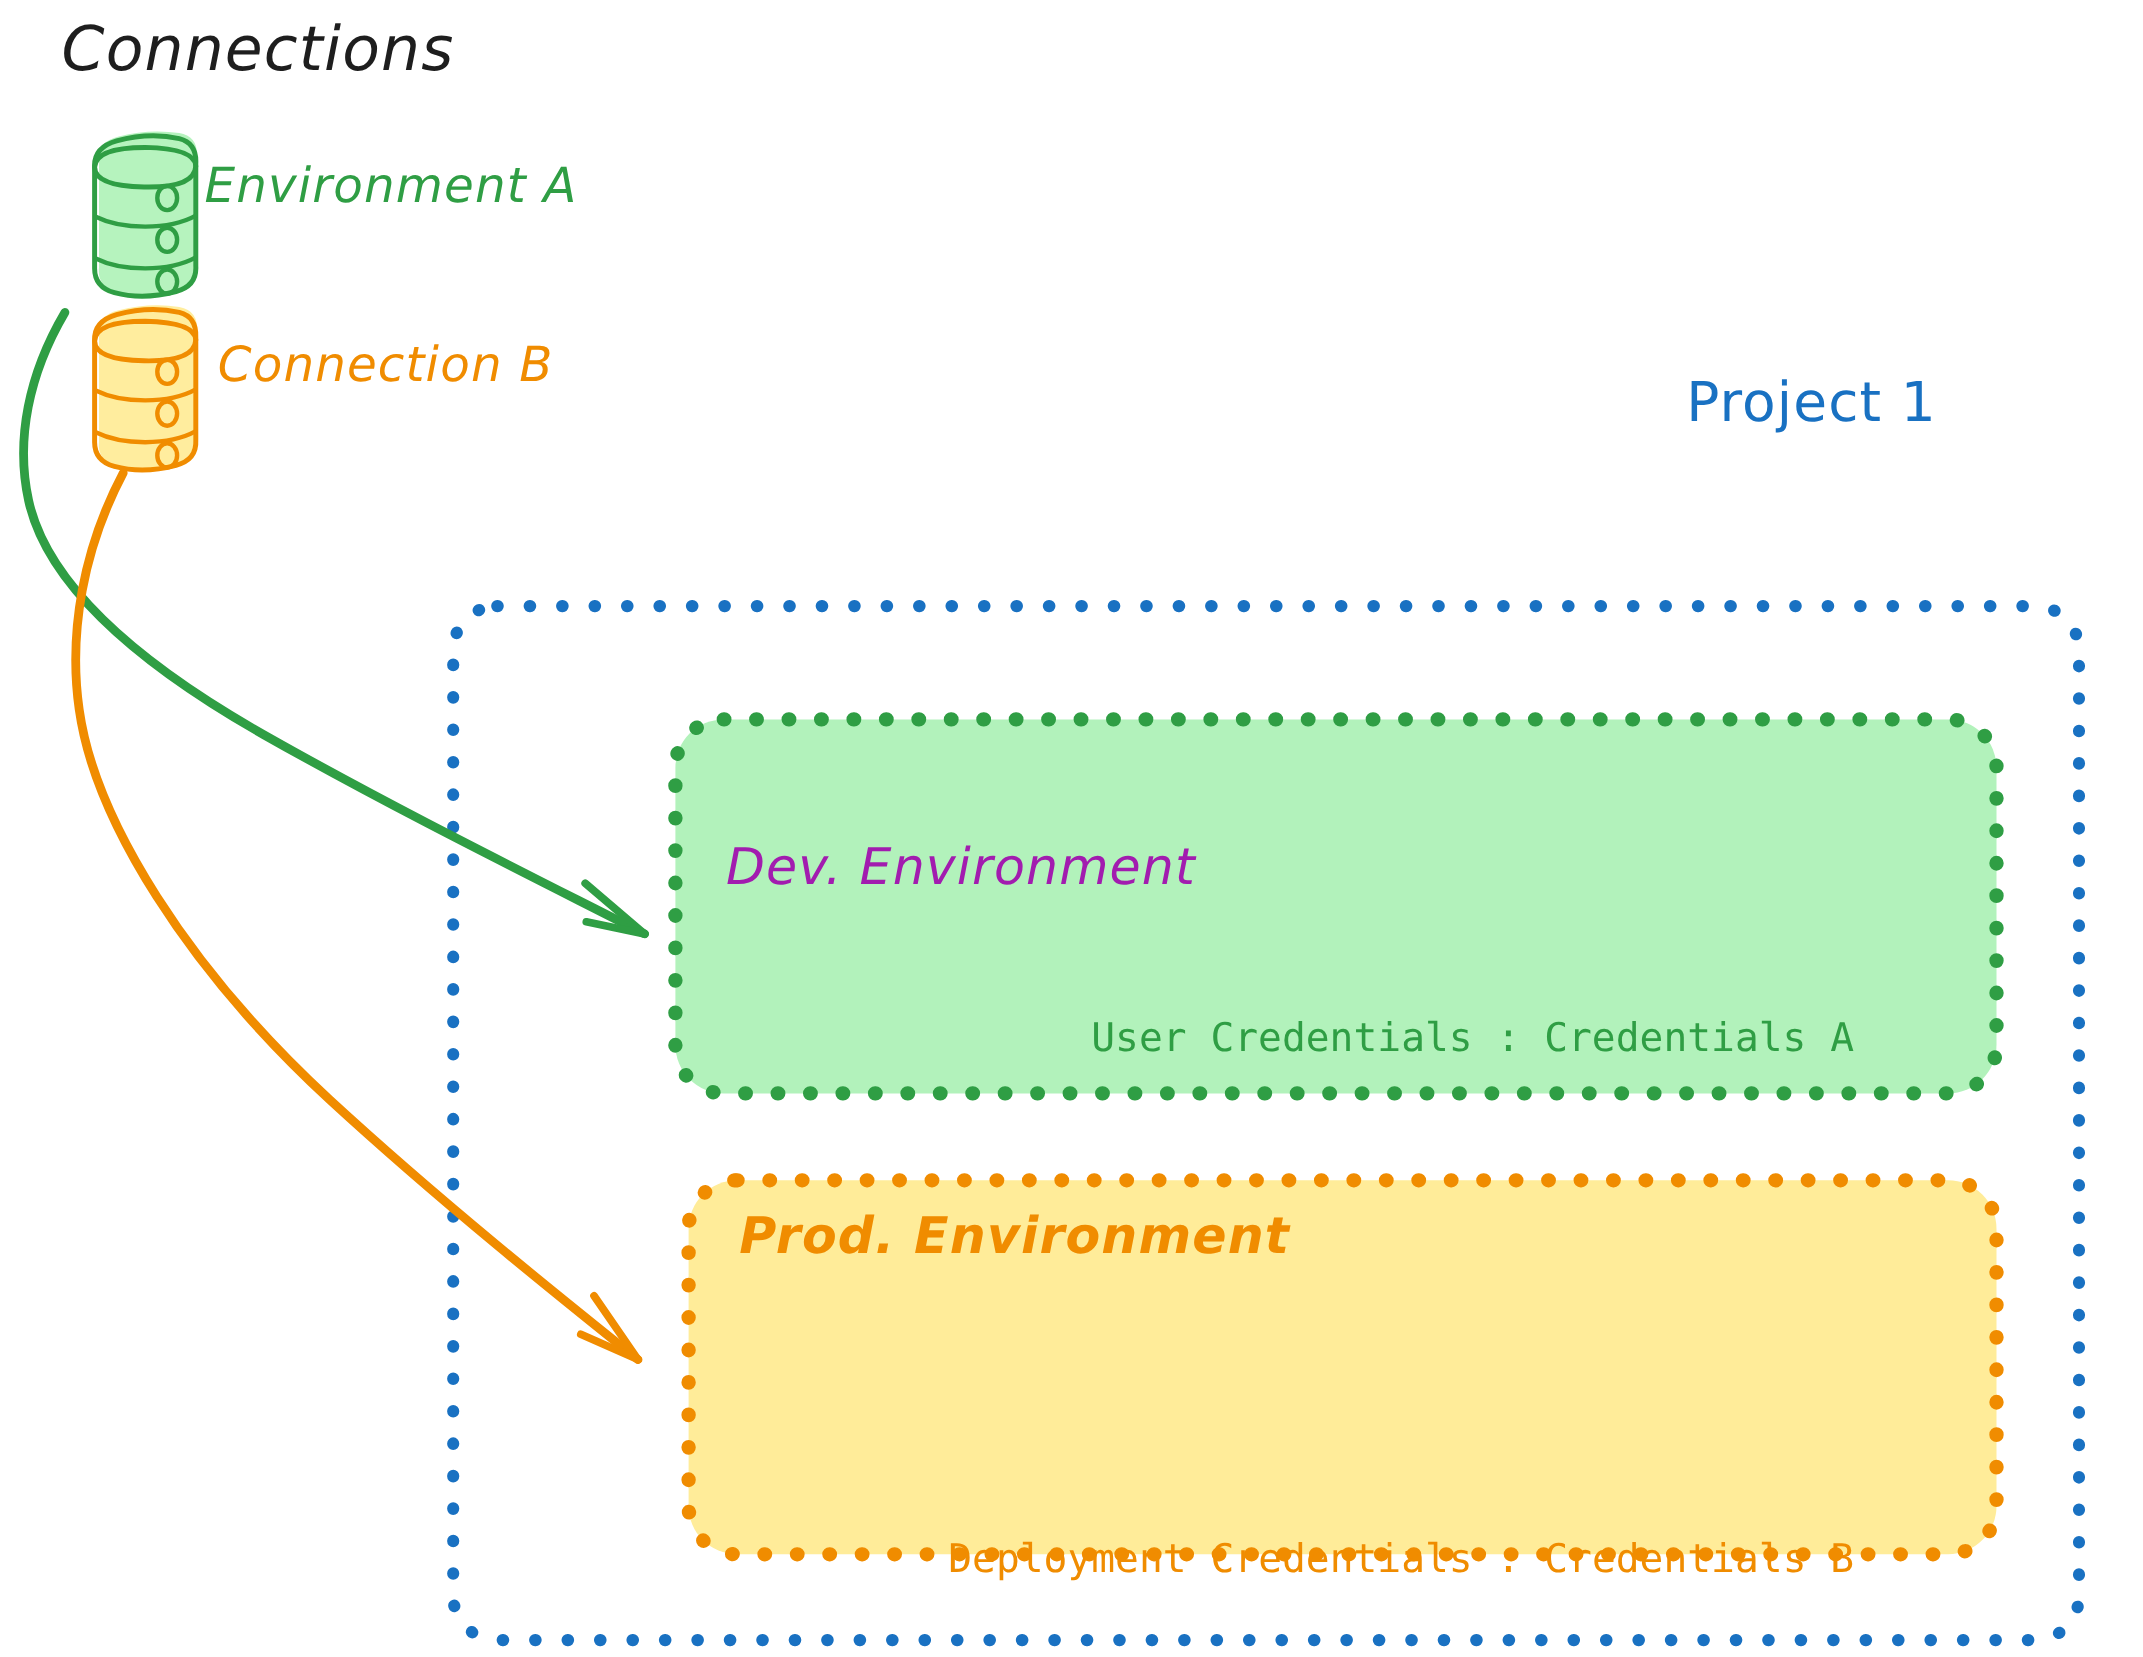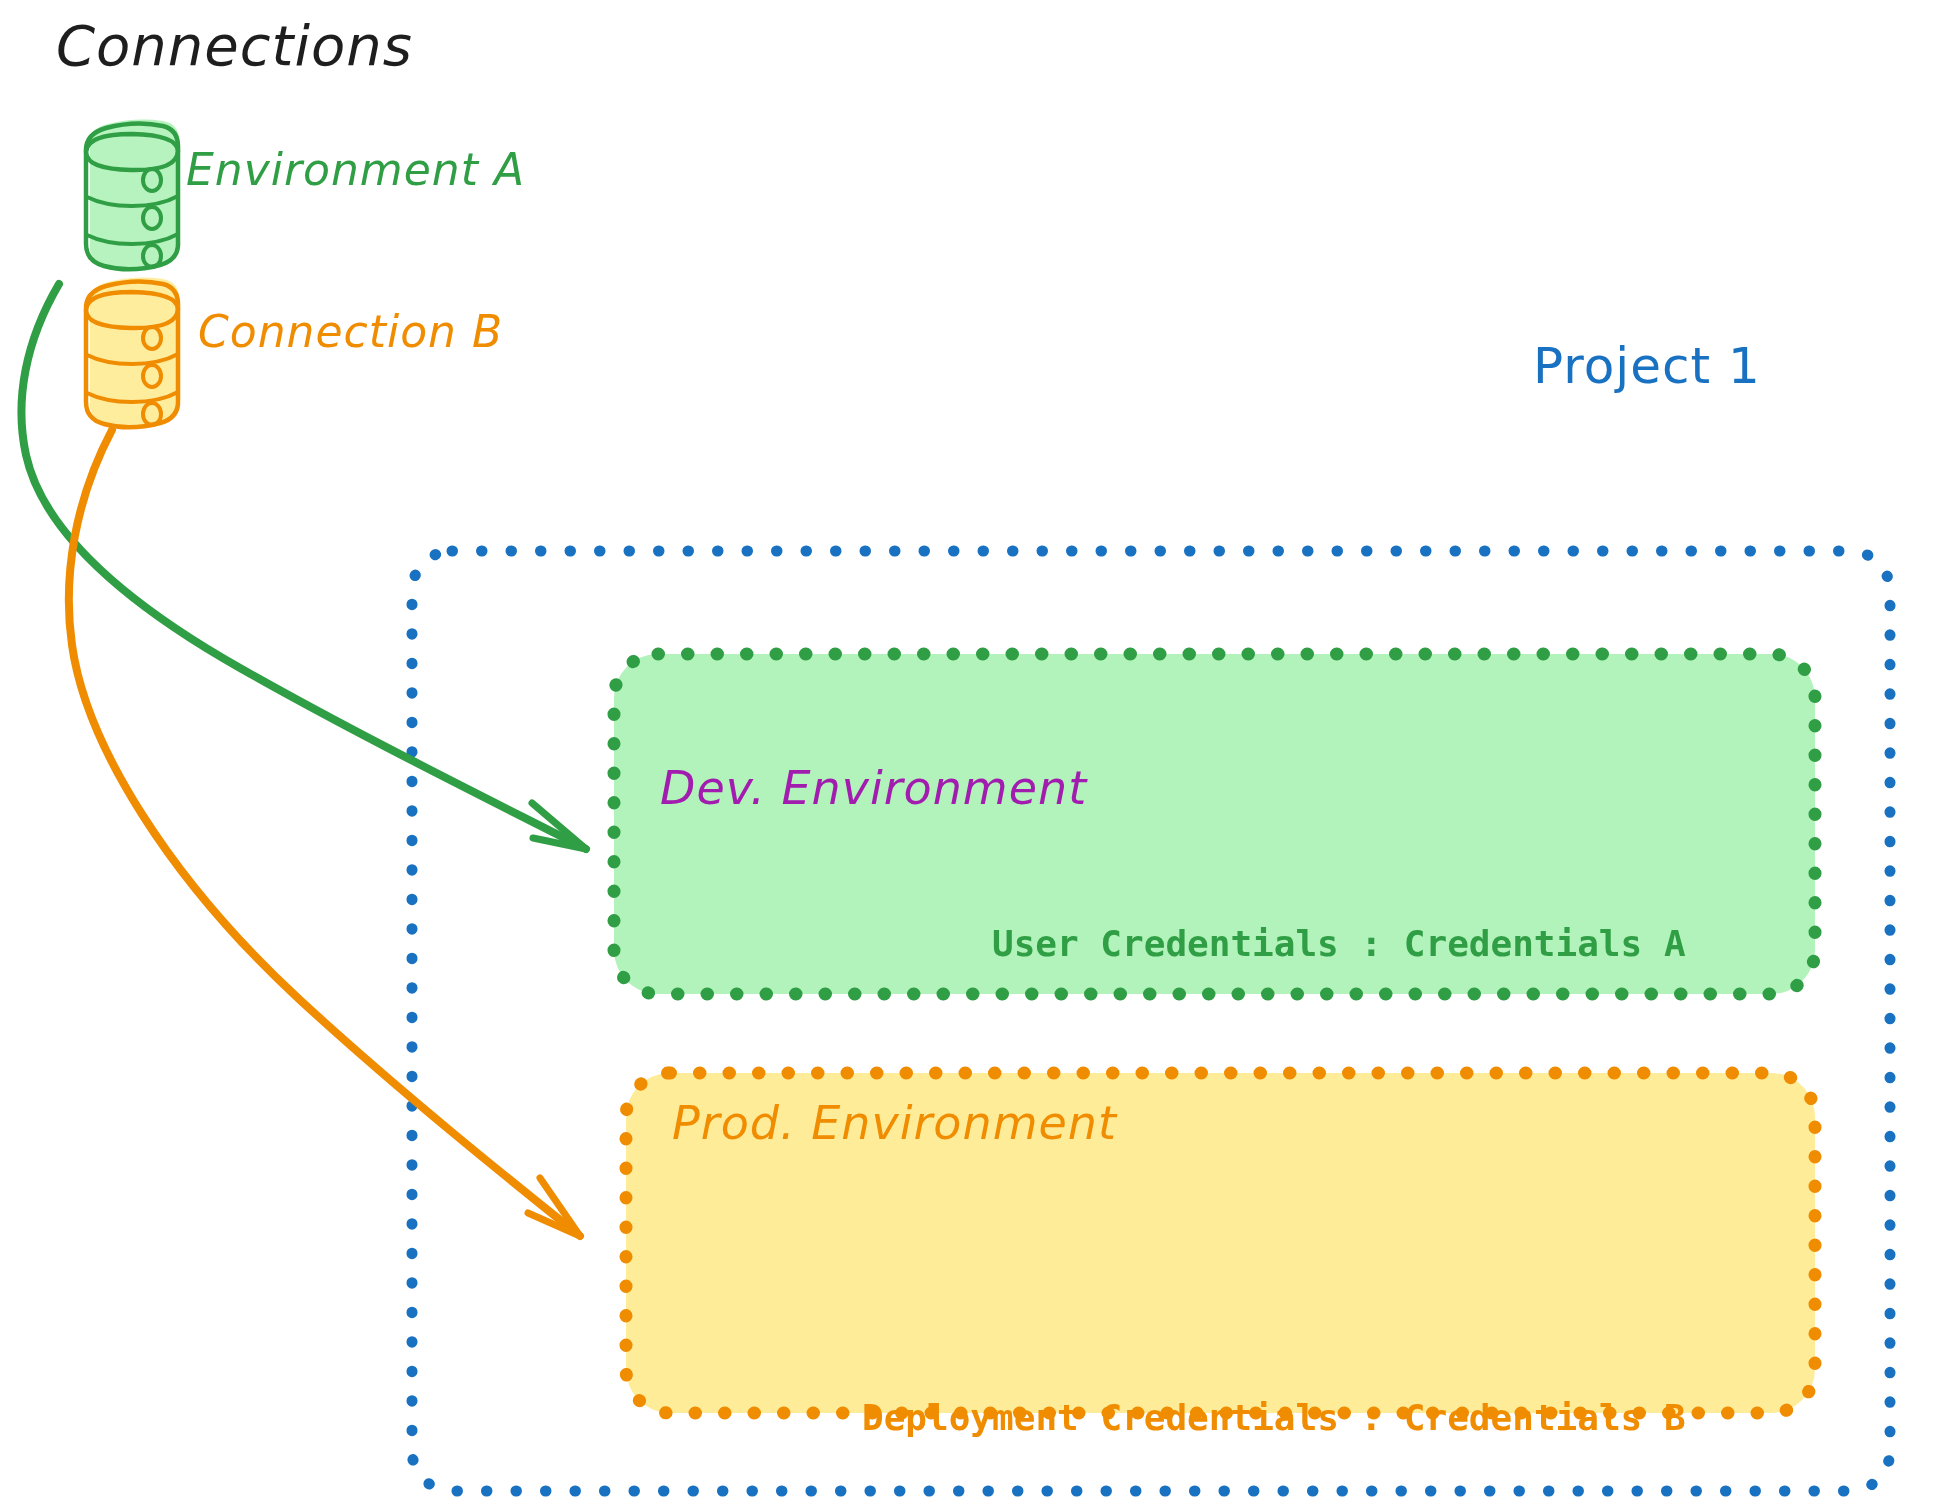--- a/index.html
+++ b/index.html
@@ -30,21 +30,21 @@
     line-height: 1;
     user-select: none;
   }
   .hand {
     font-family: "DejaVu Sans", sans-serif;
     font-weight: 400;
     letter-spacing: 1px;
   }
   .mono {
     font-family: "DejaVu Sans Mono", monospace;
-    font-weight: 700;
+    font-weight: 400;
     letter-spacing: 0px;
   }
   #title-connections {
     left: 56px;
     top: 18px;
     font-size: 56px;
     color: #1e1e1e;
     font-style: italic;
   }
   #label-connection-a {
@@ -75,20 +75,21 @@
     font-style: italic;
     transform: translateY(-50%);
   }
   #label-prod-env {
     left: 672px;
     top: 1123px;
     font-size: 46px;
     color: #f08c00;
     font-style: italic;
     transform: translateY(-50%);
+    font-weight: bold;
   }
   #label-dev-credentials {
     left: 992px;
     top: 944px;
     font-size: 36px;
     color: #2f9e44;
     transform: translateY(-50%);
   }
   #label-prod-credentials {
     left: 862px;

